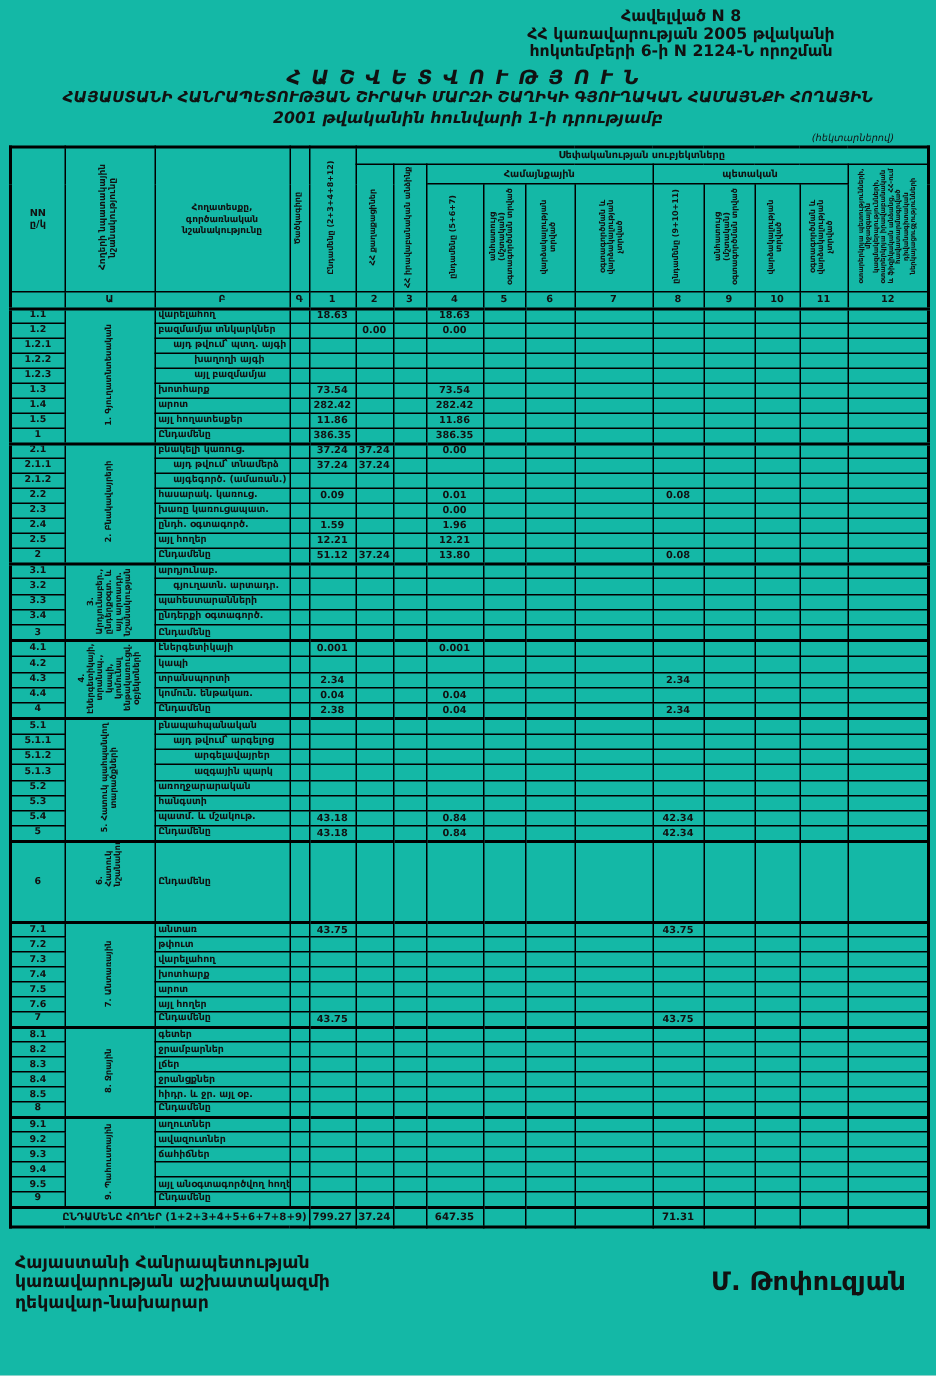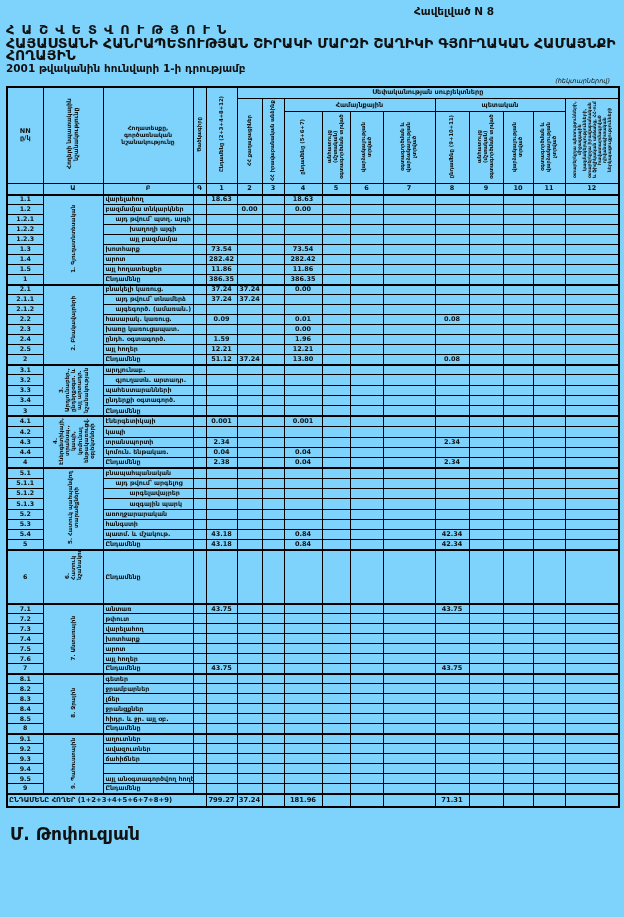--- a/index.html
+++ b/index.html
@@ -1,24 +1,24 @@
 <!DOCTYPE html>
 <html><head>
 <meta charset="utf-8">
 <style>
   html,body{margin:0;padding:0;background:#e8e8e8;}
-  .page{width:624px;height:917px;background:#7dd3fc;color:#111;margin:0 auto;position:relative;
+  .page{width:624px;height:917px;background:#14b8a6;color:#111;margin:0 auto;position:relative;
         font-family:"DejaVu Sans",sans-serif;overflow:hidden;box-sizing:border-box;padding:4px 6px;}
   
   .appendix{width:300px;margin:2px 14px 2px auto;text-align:center;font-weight:bold;font-size:10.5px;line-height:11.5px;}
-  .title-block{text-align:left;margin-top:4px;font-weight:bold;}
+  .title-block{text-align:center;margin-top:4px;font-weight:bold;font-style:italic;}
   .title-main{font-size:13px;letter-spacing:7px;}
-  .title-l2,.title-l3{font-size:14px;line-height:12px;}
+  .title-l2,.title-l3{font-size:10px;line-height:12px;}
   .title-l4{font-size:10.5px;margin-top:1px;}
-  .units-note{text-align:right;font-style:italic;font-size:6.5px;margin:3px 8px 1px 0;}
+  .units-note{text-align:right;font-style:italic;font-size:6.5px;margin:3px 22px 1px 0;}
   
   table{border-collapse:collapse;table-layout:fixed;width:612px;border:2px solid #000;
         font-size:6.5px;font-weight:bold;}
   th,td{border:1px solid #000;padding:0 1px;overflow:hidden;text-align:center;vertical-align:middle;line-height:1.05;}
   thead th{font-weight:bold;}
   tr.h1{height:12px;} tr.h2{height:13px;} tr.h3{height:72px;} tr.h4{height:11px;}
   tbody tr{height:10px;padding-left:16px;}
   tbody tr.tall{height:54px;}
   tr.grand{height:13px;border-top:2px solid #000;}
   tr.grand td{border-top:2px solid #000;font-size:6.8px;}
@@ -29,34 +29,36 @@
   .h3 .vt{max-height:66px;}
   .vt-big{font-size:6px;max-height:90px;}
   .vt-col12{font-size:4.6px;max-height:80px;}
   .gcell{padding:0;}
   .gcell .vt{font-size:5.6px;max-height:100%;}
   td.row-label{text-align:left;padding-left:2px;font-size:6.3px;white-space:nowrap;}
   td.row-label.ind1{padding-left:12px;}
   td.row-label.ind2{padding-left:26px;}
   td.row-index{font-size:6.3px;}
   td.value-cell{font-size:6.5px;}
-  td.total-label{text-align:left;font-size:6.8px;white-space:nowrap;}
+  td.total-label{text-align:right;font-size:6.8px;white-space:nowrap;}
   .nn-head span{display:block;font-size:6.5px;}
   
   .footer{display:flex;justify-content:space-between;align-items:center;margin-top:16px;padding:0 14px 0 4px;}
   .footer-left{font-weight:bold;font-size:11.5px;line-height:13.5px;}
   .signature{font-weight:bold;font-size:17px;}
 </style>
 </head>
 <body>
 
 <div class="page">
 
   <div class="appendix">
     <div>Հավելված N 8</div>
+    <div>ՀՀ կառավարության 2005 թվականի</div>
+    <div>հոկտեմբերի 6-ի N 2124-Ն որոշման</div>
   </div>
 
   <div class="title-block">
     <div class="title-main">ՀԱՇՎԵՏՎՈՒԹՅՈՒՆ</div>
     <div class="title-l2">ՀԱՅԱՍՏԱՆԻ ՀԱՆՐԱՊԵՏՈՒԹՅԱՆ ՇԻՐԱԿԻ ՄԱՐԶԻ ՇԱՂԻԿԻ ԳՅՈՒՂԱԿԱՆ ՀԱՄԱՅՆՔԻ ՀՈՂԱՅԻՆ</div>
     <div class="title-l4">2001 թվականին հունվարի 1-ի դրությամբ</div>
   </div>
 
   <div class="units-note">(հեկտարներով)</div>
 
@@ -1070,30 +1072,35 @@
           <td class="value-cell"></td>
           <td class="value-cell"></td>
           <td class="value-cell"></td>
           <td class="value-cell"></td>
         </tr>
         <tr class="grand">
           <td colspan="4" class="total-label">ԸՆԴԱՄԵՆԸ ՀՈՂԵՐ (1+2+3+4+5+6+7+8+9)</td>
           <td class="value-cell">799.27</td>
           <td class="value-cell">37.24</td>
           <td class="value-cell"></td>
-          <td class="value-cell">181.96</td>
+          <td class="value-cell">647.35</td>
           <td class="value-cell"></td>
           <td class="value-cell"></td>
           <td class="value-cell"></td>
           <td class="value-cell">71.31</td>
           <td class="value-cell"></td>
           <td class="value-cell"></td>
           <td class="value-cell"></td>
           <td class="value-cell"></td>
         </tr>
       </tbody>
   </table>
 
   <div class="footer">
+    <div class="footer-left">
+      <div>Հայաստանի Հանրապետության</div>
+      <div>կառավարության աշխատակազմի</div>
+      <div>ղեկավար-նախարար</div>
+    </div>
     <div class="signature">Մ. Թոփուզյան</div>
   </div>
 
 </div>
 
 </body></html>

